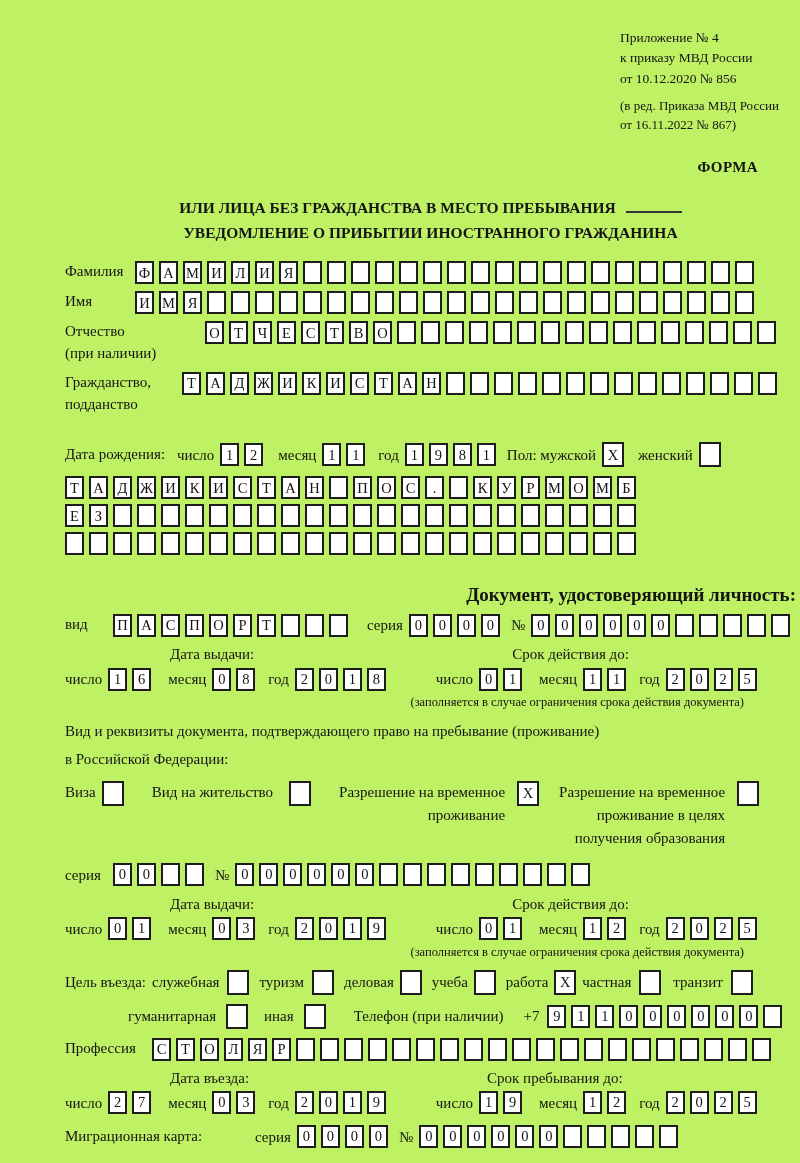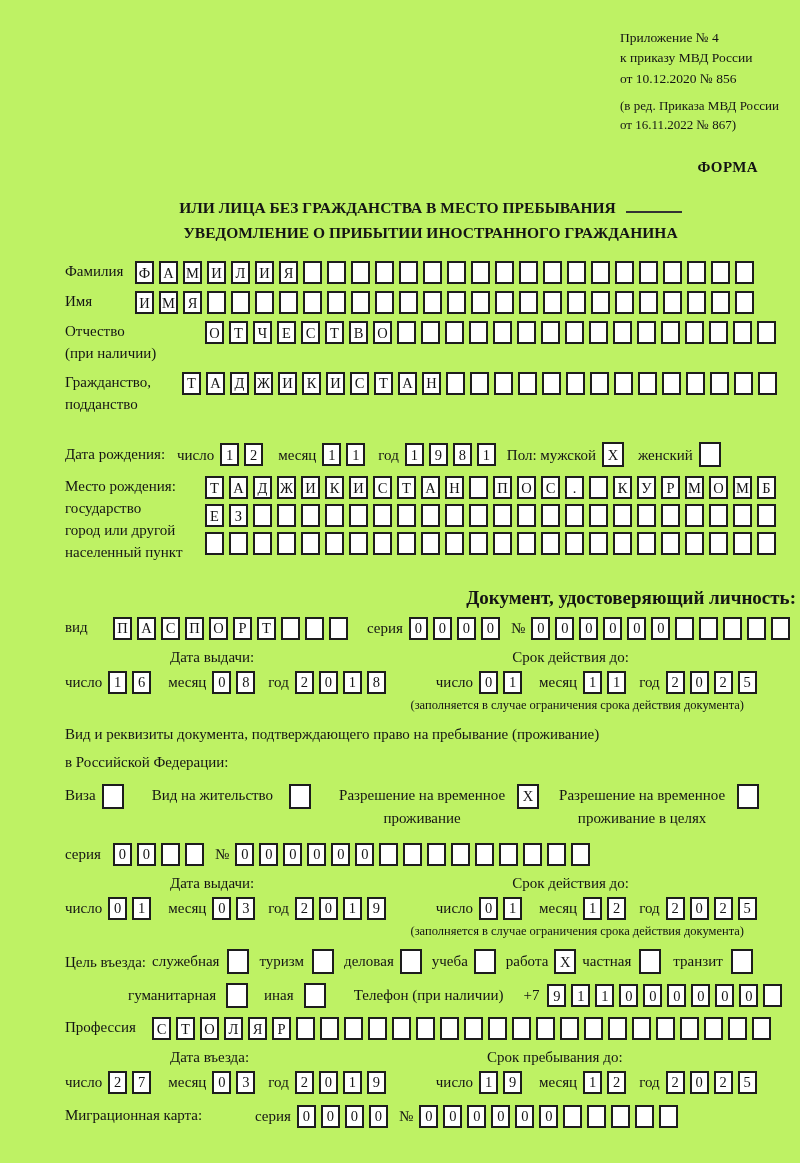--- a/index.html
+++ b/index.html
@@ -28,21 +28,21 @@
   }
   .cb .box{width:22px;height:25px;margin-right:0;}
   .boxcol{display:flex;flex-direction:column;}
   .boxcol .boxes{margin-bottom:5px;}
   .center-heading{text-align:right;font-weight:bold;font-size:19px;margin-top:24px;}
   .dheads{display:flex;font-size:15px;margin-top:9px;}
   .note{font-size:12.5px;text-align:right;padding-right:52px;margin-top:4px;}
   .dlbl{margin-right:6px;line-height:1.6;}
   .ml6{margin-left:6px;} .ml8{margin-left:8px;} .ml10{margin-left:10px;} .ml12{margin-left:12px;}
   .ml14{margin-left:14px;} .ml16{margin-left:16px;} .ml20{margin-left:20px;} .ml28{margin-left:28px;} .ml45{margin-left:45px;} .ml63{margin-left:63px;}
-  .optlbl{text-align:center;line-height:1.55;}
+  .optlbl{text-align:right;line-height:1.55;}
   .intro{margin-top:10px;font-size:15px;line-height:1.55;}
   .opt-row{margin-top:10px;}
 </style>
 </head>
 <body>
 
 <div class="page">
 
   <div class="topright">
     <div>Приложение № 4</div>
@@ -214,26 +214,20 @@
     <span class="boxes cb">
         <span class="box">X</span>
       </span>
     <span class="dlbl ml14">женский</span>
     <span class="boxes cb">
         <span class="box"></span>
       </span>
   </div>
 
   <div class="row" style="margin-top:9px;">
-    <span class="lbl w140">
-      <span style="display:block">Место рождения:</span>
-      <span style="display:block">государство</span>
-      <span style="display:block">город или другой</span>
-      <span style="display:block">населенный пункт</span>
-    </span>
     <span class="boxcol">
       <span class="boxes">
           <span class="box">Т</span>
           <span class="box">А</span>
           <span class="box">Д</span>
           <span class="box">Ж</span>
           <span class="box">И</span>
           <span class="box">К</span>
           <span class="box">И</span>
           <span class="box">С</span>
@@ -407,20 +401,21 @@
     <span class="optlbl ml28">
       <span style="display:block">Разрешение на временное</span>
       <span style="display:block">проживание</span>
     </span>
     <span class="boxes cb ml12">
         <span class="box">X</span>
       </span>
     <span class="optlbl ml20">
       <span style="display:block">Разрешение на временное</span>
       <span style="display:block">проживание в целях</span>
+      <span style="display:block">получения образования</span>
     </span>
     <span class="boxes cb ml12">
         <span class="box"></span>
       </span>
   </div>
 
   <div class="row" style="margin-top:12px;align-items:center;">
     <span class="dlbl">серия</span>
     <span class="boxes ml6">
         <span class="box">0</span>

